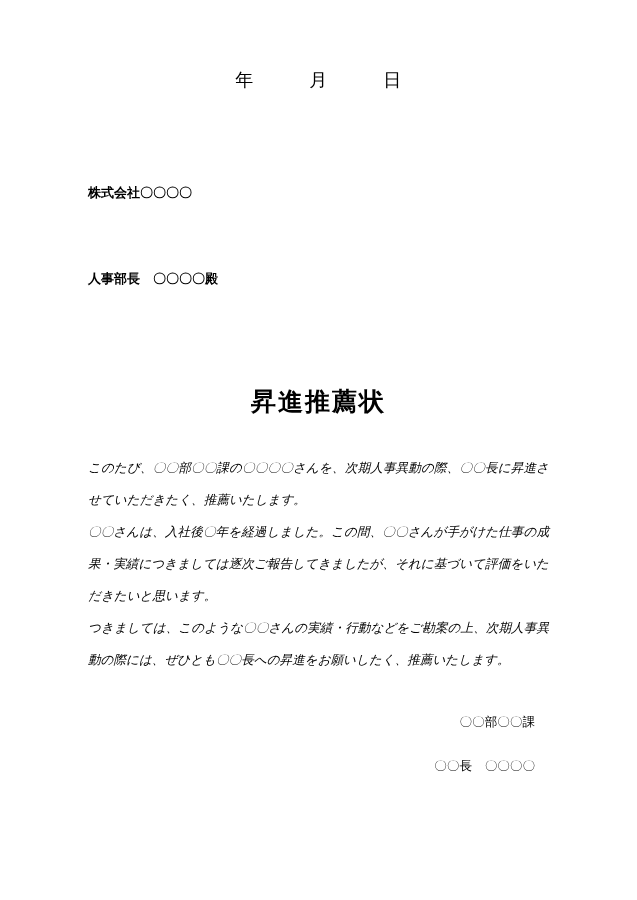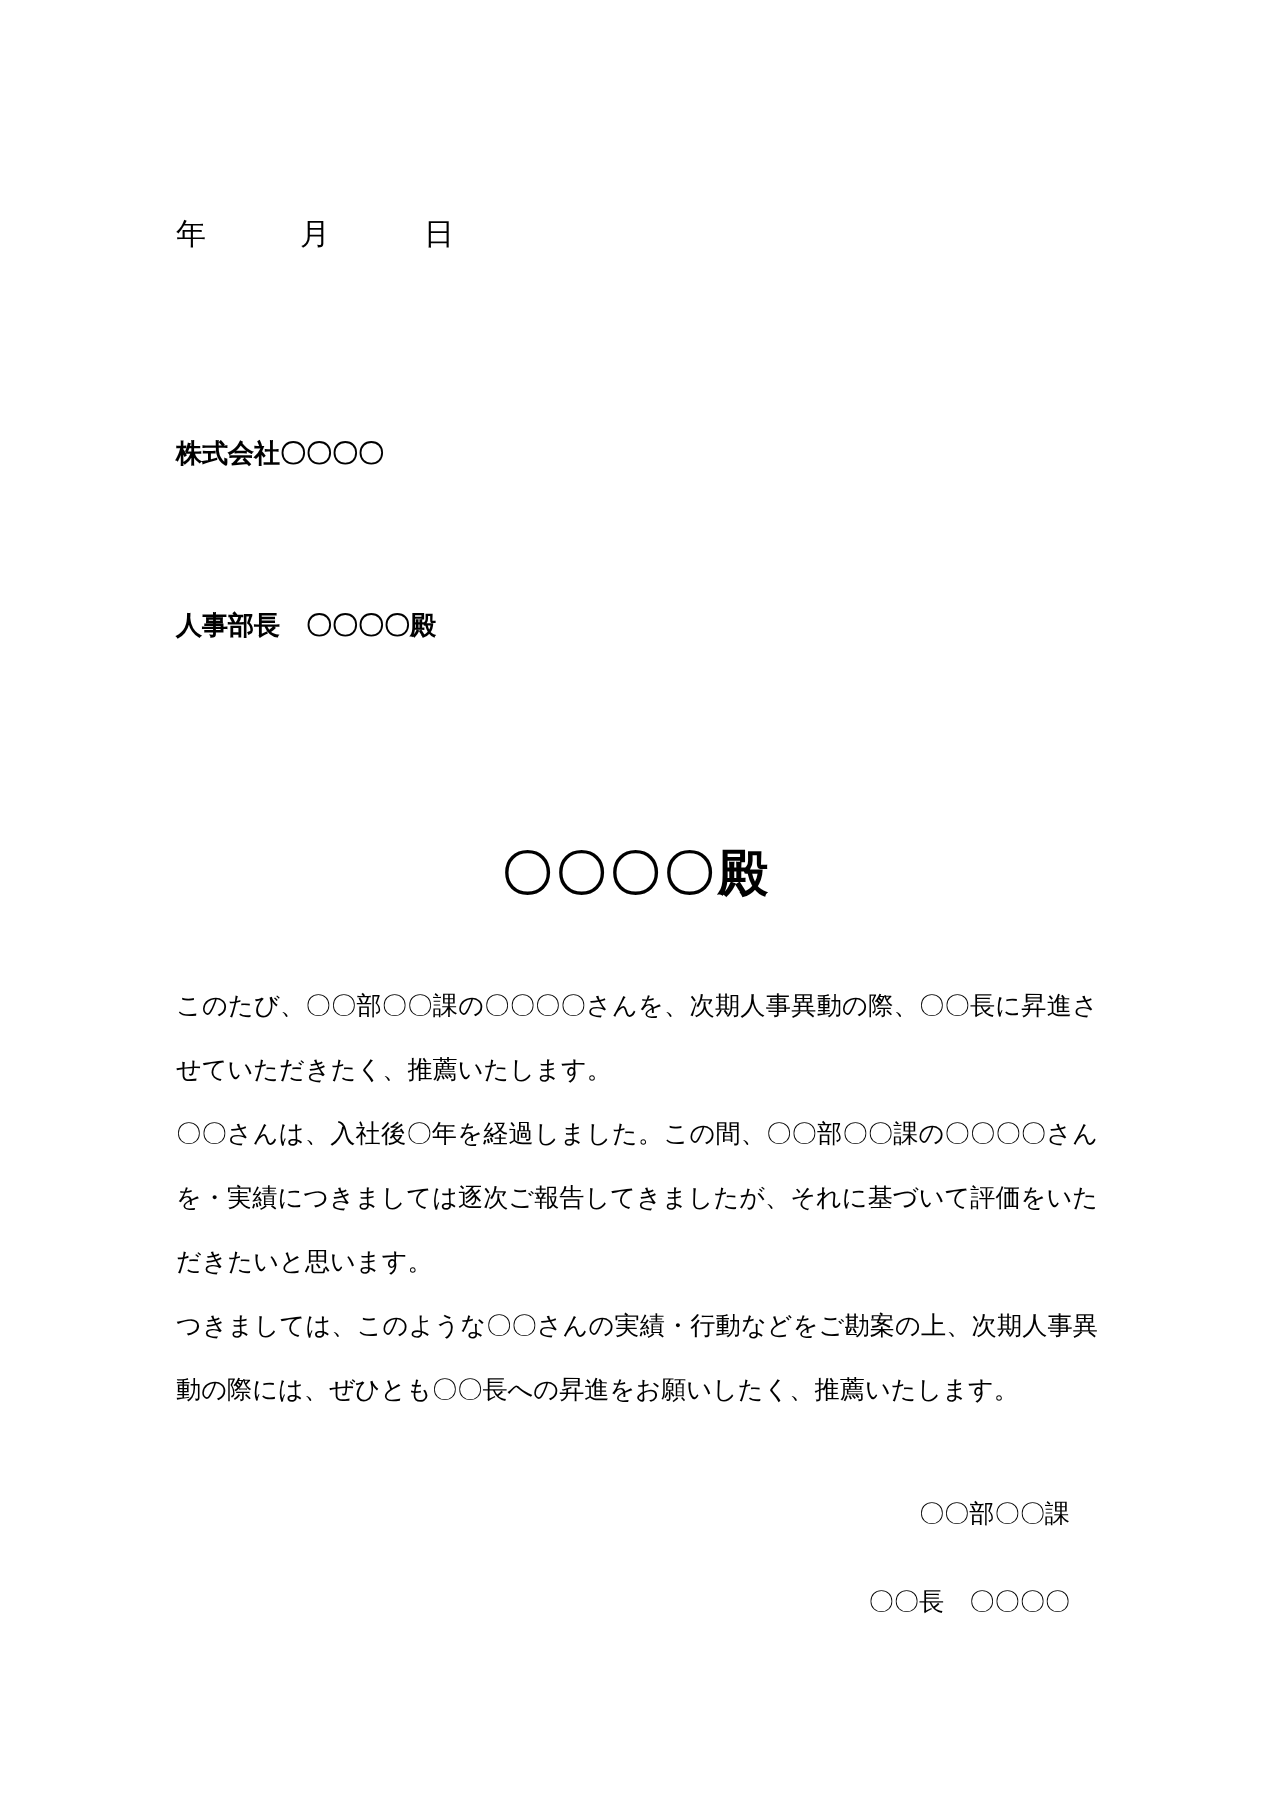--- a/index.html
+++ b/index.html
@@ -16,23 +16,23 @@
   }
   .page {
     position: relative;
     width: 637px;
     height: 900px;
     background: #ffffff;
     box-sizing: border-box;
     padding: 0 88px;
   }
   .date-line {
-    margin-top: 108px;
-    text-align: left;
-    font-size: 15px;
+    margin-top: 68px;
+    text-align: center;
+    font-size: 18px;
     letter-spacing: 0.5px;
     white-space: pre;
   }
   .recipient {
     margin-top: 30px;
     font-size: 13px;
     line-height: 2.2;
     white-space: pre;
   }
   .recipient div {
@@ -44,20 +44,21 @@
     text-align: center;
     font-size: 25px;
     font-weight: bold;
     letter-spacing: 2px;
   }
   .body-text {
     margin-top: 34px;
     font-size: 12.6px;
     line-height: 2.55;
     text-align: justify;
+    font-style: italic;
   }
   .body-text p {
     margin: 0;
   }
   .signature {
     margin-top: 30px;
     text-align: right;
     font-size: 12.6px;
     line-height: 2.4;
     padding-right: 14px;
@@ -72,25 +73,25 @@
 
 <div class="page">
 
   <div class="date-line">年　　　月　　　日</div>
 
   <div class="recipient">
     <div>株式会社〇〇〇〇</div>
     <div>人事部長　〇〇〇〇殿</div>
   </div>
 
-  <div class="doc-title">〇〇〇〇殿</div>
+  <div class="doc-title">昇進推薦状</div>
 
   <div class="body-text">
     <p>このたび、〇〇部〇〇課の〇〇〇〇さんを、次期人事異動の際、〇〇長に昇進させていただきたく、推薦いたします。</p>
-    <p>〇〇さんは、入社後〇年を経過しました。この間、〇〇部〇〇課の〇〇〇〇さんを・実績につきましては逐次ご報告してきましたが、それに基づいて評価をいただきたいと思います。</p>
+    <p>〇〇さんは、入社後〇年を経過しました。この間、〇〇さんが手がけた仕事の成果・実績につきましては逐次ご報告してきましたが、それに基づいて評価をいただきたいと思います。</p>
     <p>つきましては、このような〇〇さんの実績・行動などをご勘案の上、次期人事異動の際には、ぜひとも〇〇長への昇進をお願いしたく、推薦いたします。</p>
   </div>
 
   <div class="signature">
     <div>〇〇部〇〇課</div>
     <div>〇〇長　〇〇〇〇</div>
   </div>
 
 </div>
 

